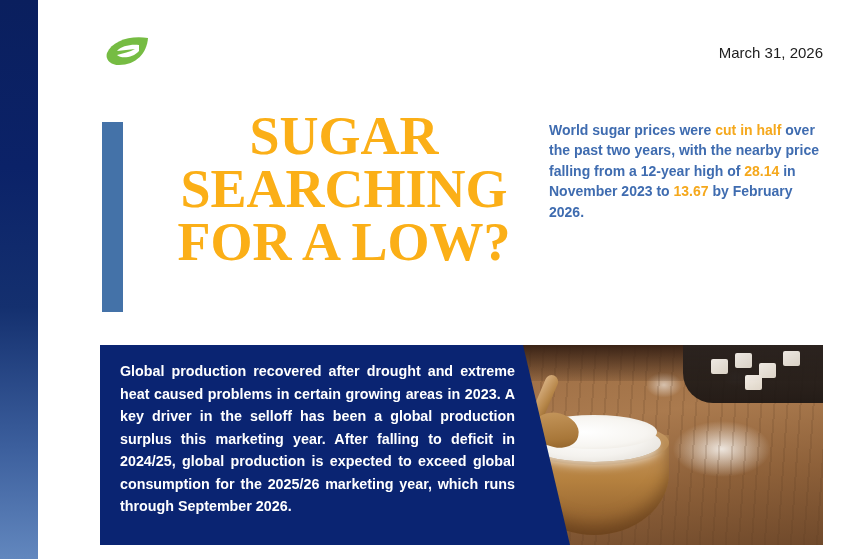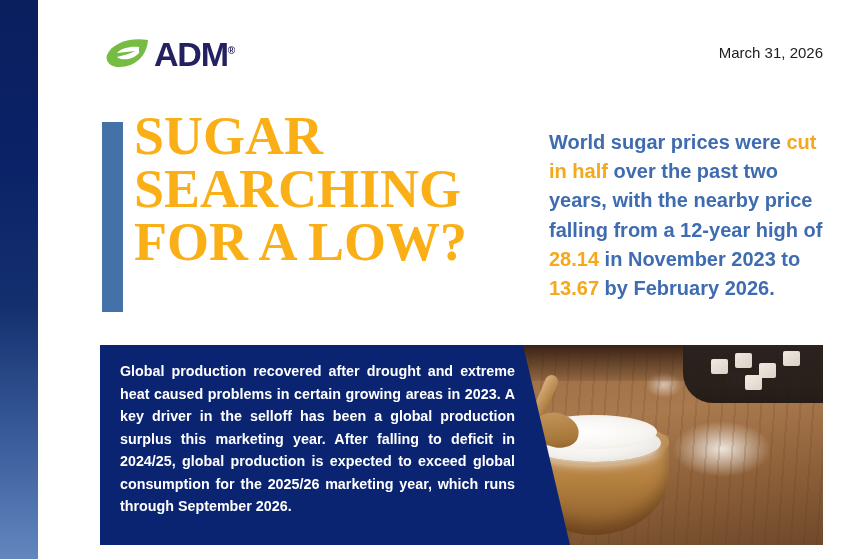--- a/index.html
+++ b/index.html
@@ -106,29 +106,30 @@
     position: absolute;
     left: 32px;
     top: -10px;
     width: 420px;
     font-family: "Liberation Serif", serif;
     font-weight: bold;
     font-size: 54px;
     line-height: 0.98;
     color: #fbaf17;
     letter-spacing: 0px;
+    text-align: center;
   }
   .hero-lead {
     position: absolute;
     left: 447px;
-    top: 8px;
+    top: 0;
     width: 278px;
     font-family: "Liberation Sans", sans-serif;
     font-weight: bold;
-    font-size: 20px;
+    font-size: 14px;
     line-height: 1.46;
     color: #3f6cb0;
   }
   .hero-lead .hl {
     color: #f5a81c;
   }
 
   
   .feature {
     position: absolute;
@@ -285,21 +286,20 @@
 
 <div class="left-rail"></div>
 
 <div class="header">
 
   <div class="logo-block">
     <svg class="logo-mark" viewBox="0 0 44 30">
       <path d="M42 2 C24 -1 6 5 1 17 C-1 23 4 29 13 29 C30 29 41 17 42 2 Z" fill="#76BC43"></path>
       <path d="M33 9 C25 8 15 10 11 15 L29 13 C24 16 17 17 11 19 C15 23 27 22 33 15 Z" fill="#FFFFFF"></path>
     </svg>
-    <span class="logo-wordmark"><span>ADM</span><span class="logo-reg">®</span></span>
   </div>
 
   <div class="header-date">March 31, 2026</div>
 </div>
 
 <div class="hero">
   <div class="hero-accent-bar"></div>
   <div class="hero-title">SUGAR SEARCHING FOR A LOW?</div>
 
   <div class="hero-lead"><span>World sugar prices were </span><span class="hl">cut in half</span><span> over the past two years, with the nearby price falling from a 12-year high of </span><span class="hl">28.14</span><span> in November 2023 to </span><span class="hl">13.67</span><span> by February 2026.</span></div>

